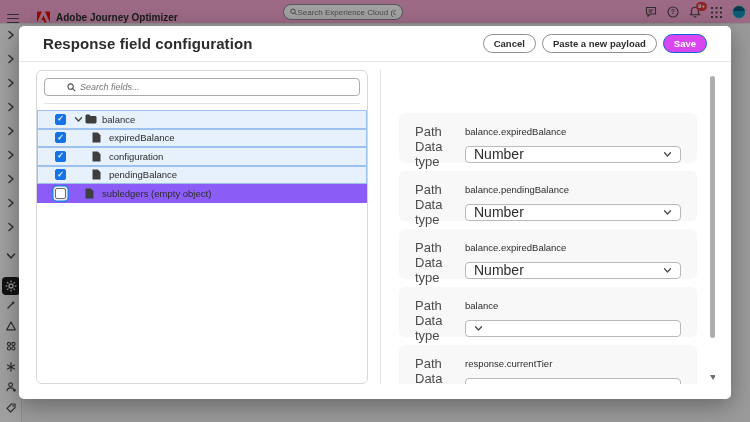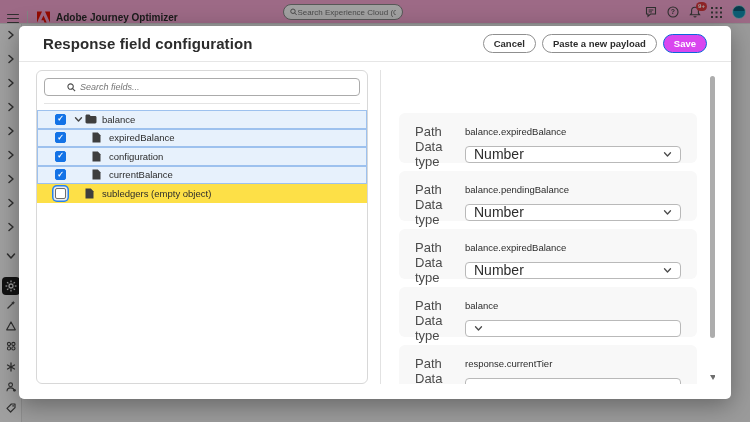--- a/index.html
+++ b/index.html
@@ -56,21 +56,21 @@
   .left-panel { position:absolute; left:17px; top:8px; width:332px; height:314px;
     border:1px solid #d8d8d8; border-radius:6px; background:#fff; overflow:hidden; }
   .search-box { margin:7px; height:18px; border:1px solid #ababab; border-radius:4px;
     display:flex; align-items:center; padding:0 22px; gap:4px; background:#fff; }
   .search-box input { border:none; outline:none; flex:1; font-size:9px; font-style:italic; color:#6e6e6e;
     background:transparent; font-family:"Liberation Sans", sans-serif; }
   .lp-divider { height:1px; background:#e4e4e4; margin:0 7px 6px; }
   .tree { display:flex; flex-direction:column; }
   .trow { display:flex; align-items:center; height:18.5px; padding-left:18px; font-size:9.5px; color:#2c2c2c; }
   .trow.sel { background:#e7f1fc; box-shadow:inset 0 0 0 1px #9dc1ee; }
-  .trow.muted { background:#fde047; }
+  .trow.muted { background:#8b5cf6; }
   .cb { width:11px; height:11px; flex:0 0 11px; border:1.5px solid #6e6e6e; border-radius:2px; background:#fff;
     margin-right:6px; display:flex; align-items:center; justify-content:center; }
   .cb.on { background:#1473e6; border-color:#1473e6; }
   .cb.on::after { content:"✓"; color:#fff; font-size:8px; font-weight:700; line-height:1; }
   .cb.focus { box-shadow:0 0 0 1.5px #ededed, 0 0 0 3px #2680eb; }
   .expander { width:13px; flex:0 0 13px; display:flex; align-items:center; justify-content:center; color:#464646; }
   .indent { width:7px; flex:0 0 7px; }
   .node-ic { width:12px; flex:0 0 12px; margin-right:5px; display:flex; align-items:center; }
   .tlabel { white-space:nowrap; }
 
@@ -332,21 +332,21 @@
             </div>
             <div class="trow sel">
               <span class="cb on"></span>
               <span class="expander"></span>
               <span class="indent"></span>
               <span class="node-ic">
                 <svg width="9" height="11" viewBox="0 0 9 11">
                   <path d="M0.5 0.5 H5.8 L8.5 3.2 V10.5 H0.5 Z" fill="#3e3e3e"></path>
                 </svg>
               </span>
-              <span class="tlabel">currentBalance</span>
+              <span class="tlabel">pendingBalance</span>
             </div>
             <div class="trow muted">
               <span class="cb focus"></span>
               <span class="expander"></span>
               <span class="node-ic">
                 <svg width="9" height="11" viewBox="0 0 9 11">
                   <path d="M0.5 0.5 H5.8 L8.5 3.2 V10.5 H0.5 Z" fill="#3e3e3e"></path>
                 </svg>
               </span>
               <span class="tlabel">subledgers (empty object)</span>

